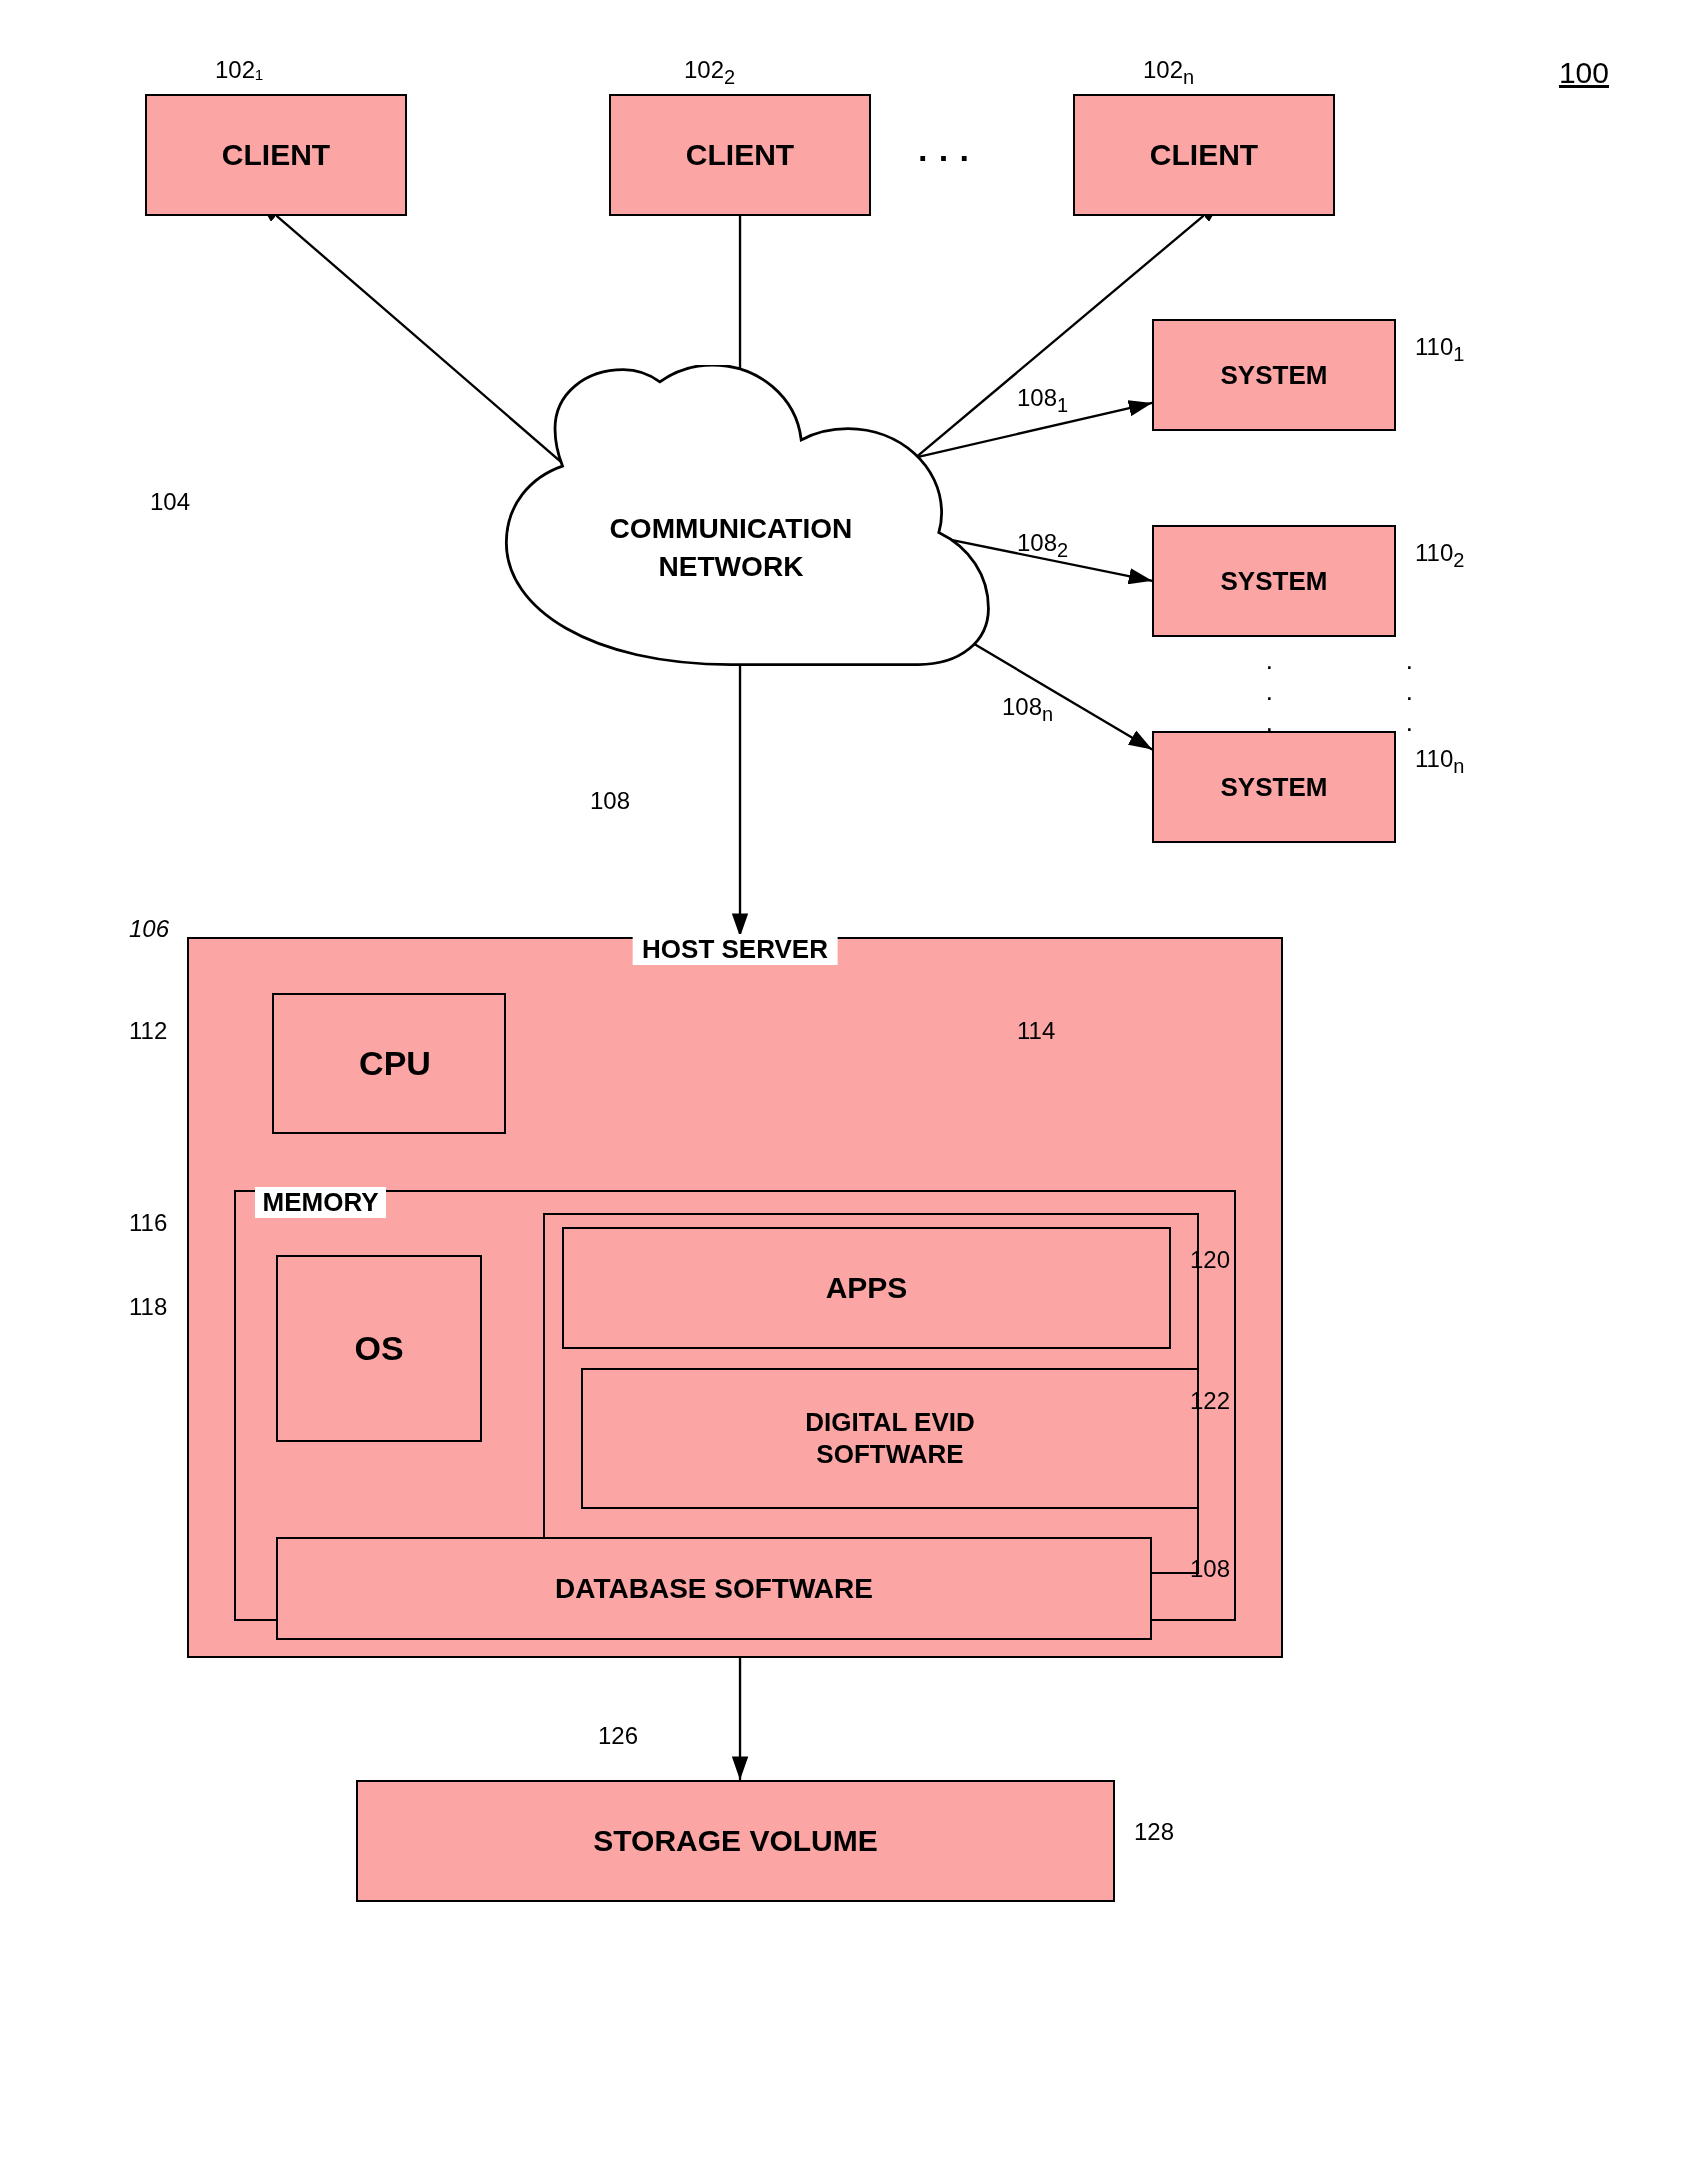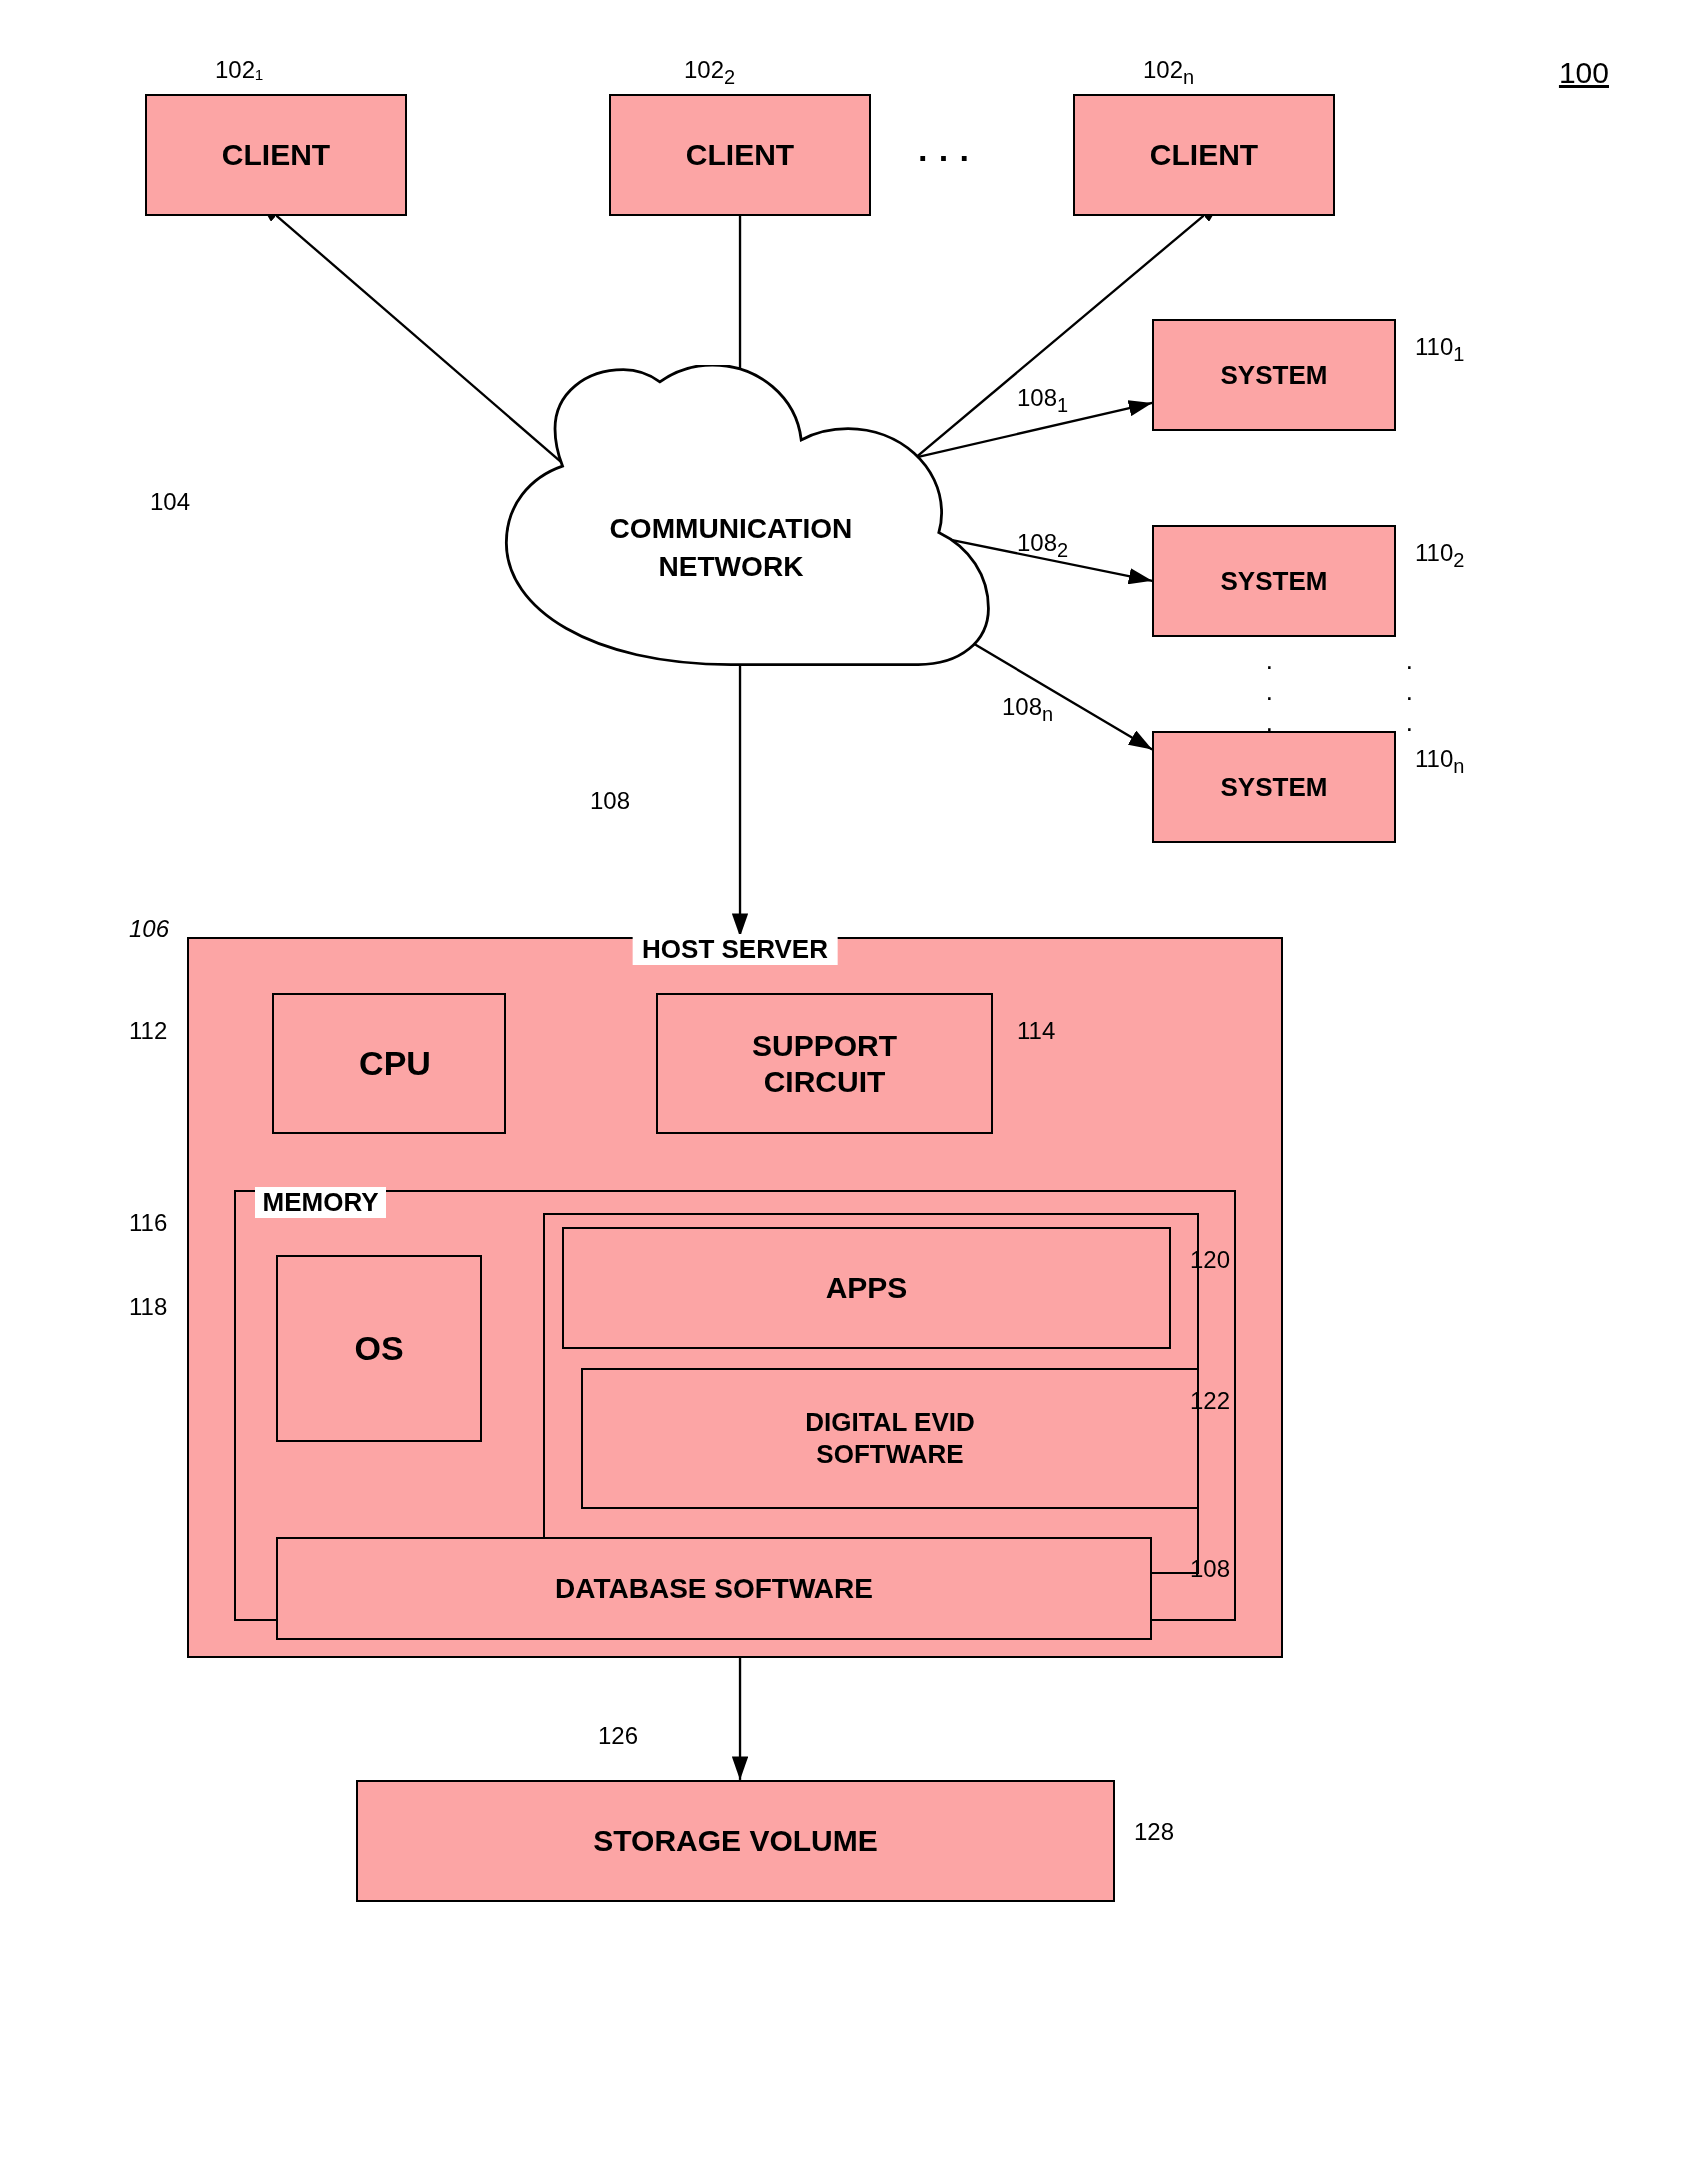--- a/index.html
+++ b/index.html
@@ -156,24 +156,20 @@
   <div class="box" style="left: 187px; top: 937px; width: 1096px; height: 721px; font-size: 26px; align-items: flex-start; justify-content: flex-start; padding: 0;">
     <span style="position: absolute; top: -4.7px; left: 50%; transform: translateX(-50%); background: #fff; padding: 0 9.4px; font-size: 26px; font-weight: bold;">HOST SERVER</span>
   </div>
   <span class="label" style="left: 129px; top: 915px; font-style: italic;">106</span>
 
   <div class="box" style="left: 272px; top: 993px; width: 234px; height: 141px; font-size: 34px; padding-left: 12px;">
     <span>CPU</span>
   </div>
   <span class="label" style="left: 129px; top: 1017px;">112</span>
 
-  <div class="box" style="left: 656px; top: 993px; width: 337px; height: 141px; font-size: 30px; line-height: 1.2;">
-    <span style="white-space: pre-line;">SUPPORT
-CIRCUIT</span>
-  </div>
   <span class="label" style="left: 1017px; top: 1017px;">114</span>
 
   <div class="box" style="left: 234px; top: 1190px; width: 1002px; height: 431px; align-items: flex-start; justify-content: flex-start; padding: 0;">
     <span style="position: absolute; top: -4.7px; left: 19px; background: #fff; padding: 0 7.5px; font-size: 26px; font-weight: bold;">MEMORY</span>
   </div>
   <span class="label" style="left: 129px; top: 1209px;">116</span>
 
   <div class="box" style="left: 276px; top: 1255px; width: 206px; height: 187px; font-size: 34px;">
     <span>OS</span>
   </div>

